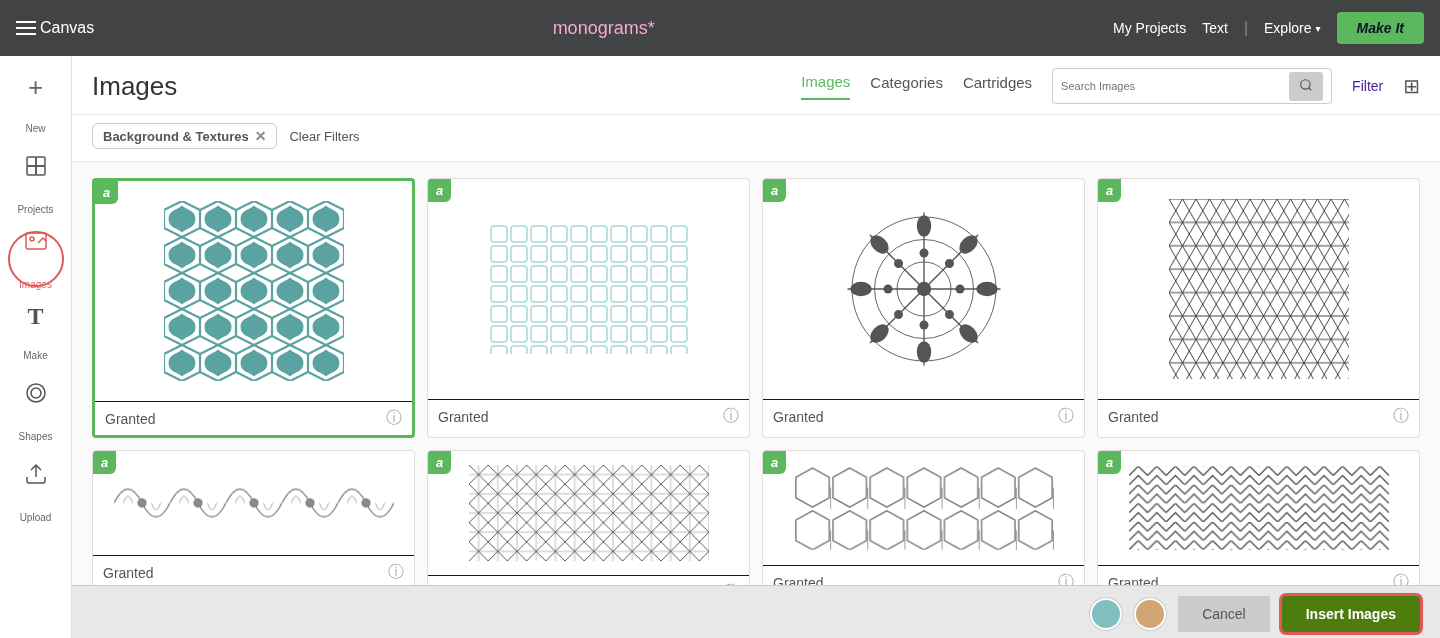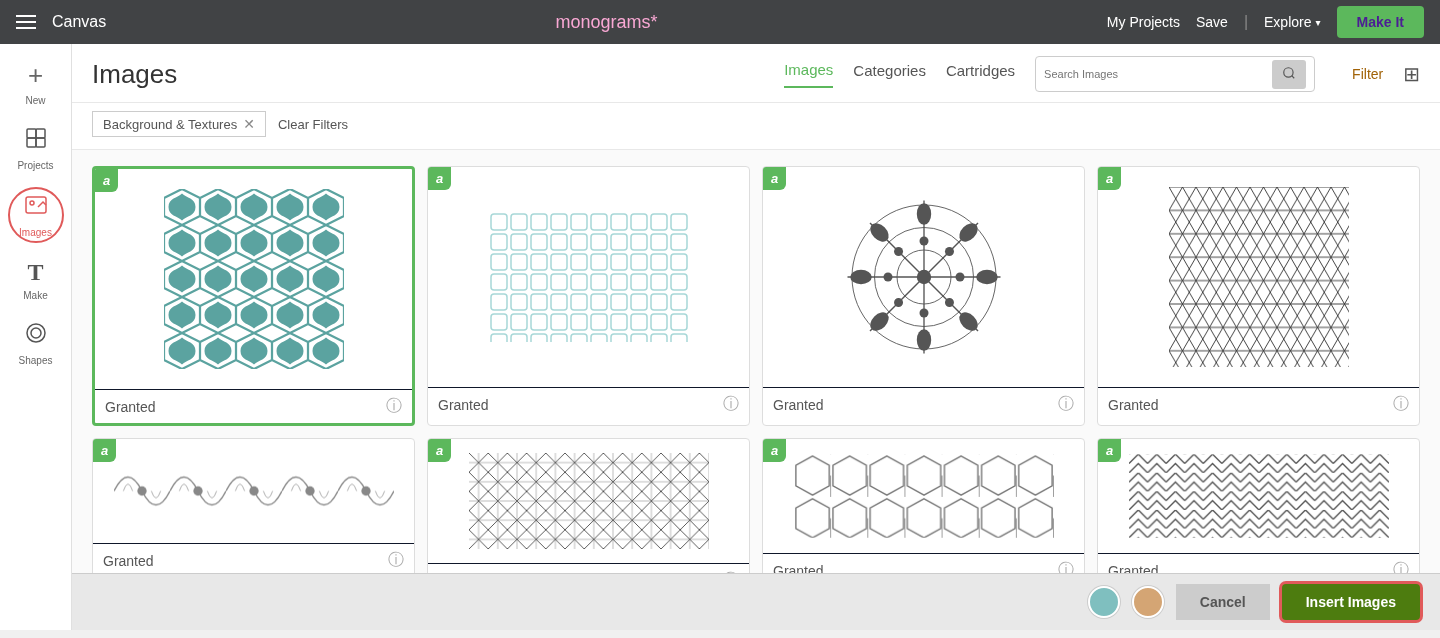--- a/index.html
+++ b/index.html
@@ -1,52 +1,52 @@
 <!DOCTYPE html>
 <html><head>
   <meta charset="utf-8">
   <style>
     * { box-sizing: border-box; margin: 0; padding: 0; }
     body { font-family: -apple-system, BlinkMacSystemFont, 'Segoe UI', Arial, sans-serif; background: #f0f0f0; overflow: hidden; }
 
     
     .top-nav {
-      display: flex; align-items: center; background: #414345; height: 44px;
-      padding: 0 16px; gap: 16px; position: relative; z-index: 10;
+      display: flex; align-items: center; background: #414345; height: 56px;
+      padding: 0 16px; gap: 4px; position: relative; z-index: 10;
     }
     .hamburger { display: flex; flex-direction: column; gap: 4px; cursor: pointer; }
     .hamburger span { display: block; width: 20px; height: 2px; background: #fff; }
     .nav-title { color: #fff; font-size: 16px; font-weight: 500; }
     .nav-center { flex: 1; text-align: center; color: #f9a8d4; font-size: 18px; font-weight: 300; }
     .nav-right { display: flex; align-items: center; gap: 16px; margin-left: auto; }
     .nav-link { color: #fff; font-size: 14px; cursor: pointer; background: none; border: none; }
     .nav-divider { color: #888; }
     .explore-btn { display: flex; align-items: center; gap: 4px; color: #fff; font-size: 14px; cursor: pointer; }
     .explore-arrow { font-size: 10px; }
     .make-it-btn {
-      background: #5cb85c; color: #4c1d95; border: none; border-radius: 4px;
-      padding: 8px 20px; font-size: 14px; font-weight: 600; cursor: pointer;
+      background: #5cb85c; color: #0f172a; border: none; border-radius: 4px;
+      padding: 8px 20px; font-size: 14px; font-weight: 600; cursor: pointer; font-style: italic;
     }
 
     
     .app-body { display: flex; height: calc(638px - 52px); }
 
     
     .sidebar {
       width: 72px; background: #fff; border-right: 1px solid #e0e0e0;
       display: flex; flex-direction: column; align-items: center; padding-top: 8px; gap: 4px; flex-shrink: 0;
     }
     .sidebar-item {
       display: flex; flex-direction: column; align-items: center; gap: 4px;
       padding: 8px 4px; cursor: pointer; width: 100%; border-radius: 4px;
     }
     .sidebar-item.active { border: 2px solid #e05a5a; border-radius: 50%; width: 56px; height: 56px; justify-content: center; margin: 4px auto; }
     .sidebar-icon { font-size: 22px; color: #555; }
     .sidebar-item.active .sidebar-icon { color: #e05a5a; }
-    .sidebar-label { font-size: 10px; color: #666; text-align: left; }
+    .sidebar-label { font-size: 10px; color: #666; text-align: left; margin-top: 16px; }
     .sidebar-item.active .sidebar-label { color: #e05a5a; }
 
     
     .main-content { flex: 1; display: flex; flex-direction: column; overflow: hidden; background: #fafafa; }
 
     
     .content-header {
       background: #fff; padding: 12px 20px 0; border-bottom: 1px solid #e8e8e8;
     }
     .header-top { display: flex; align-items: center; justify-content: space-between; margin-bottom: 10px; }
@@ -54,28 +54,28 @@
     .header-nav { display: flex; align-items: center; gap: 20px; }
     .header-nav-item { font-size: 15px; color: #555; cursor: pointer; padding-bottom: 8px; }
     .header-nav-item.active { color: #5cb85c; border-bottom: 2px solid #5cb85c; font-weight: 500; }
     .search-area { display: flex; align-items: center; gap: 8px; }
     .search-box {
       display: flex; align-items: center; border: 1px solid #ccc; border-radius: 4px;
       background: #fff; padding: 0 8px; height: 36px; width: 280px;
     }
     .search-input { border: none; outline: none; font-size: 11px; flex: 1; color: #999; }
     .search-icon-btn { background: #ccc; border: none; border-radius: 3px; padding: 6px 10px; cursor: pointer; color: #555; }
-    .filter-btn { background: none; border: none; font-size: 14px; color: #a16207; cursor: pointer; font-weight: 500; margin-left: 17px; }
+    .filter-btn { background: none; border: none; font-size: 14px; color: #4c1d95; cursor: pointer; font-weight: 500; }
     .grid-icon { font-size: 20px; color: #555; cursor: pointer; }
 
     
     .filter-bar { background: #fff; padding: 8px 20px 12px; display: flex; align-items: center; gap: 12px; border-bottom: 1px solid #e8e8e8; }
     .filter-tag {
       display: flex; align-items: center; gap: 6px; border: 1px solid #ccc;
-      border-radius: 0; padding: 4px 10px; font-size: 13px; color: #555; background: #fff;
+      border-radius: 6px; padding: 4px 10px; font-size: 13px; color: #555; background: #fff; font-weight: bold;
     }
     .filter-tag-x { cursor: pointer; color: #888; font-size: 14px; }
     .clear-filters { font-size: 13px; color: #555; cursor: pointer; background: none; border: none; }
 
     
     .image-grid-container { flex: 1; overflow-y: auto; padding: 16px 20px; }
     .image-grid { display: grid; grid-template-columns: repeat(4, 1fr); gap: 12px; }
     .image-card {
       background: #fff; border: 1px solid #ddd; border-radius: 4px; overflow: hidden;
       position: relative; cursor: pointer;
@@ -95,42 +95,42 @@
     .info-icon { color: #aaa; font-size: 16px; cursor: pointer; }
 
     
     .bottom-bar {
       background: #e8e8e8; border-top: 1px solid #ccc; padding: 10px 20px;
       display: flex; align-items: center; justify-content: flex-end; gap: 12px;
     }
     .color-swatch { width: 32px; height: 32px; border-radius: 50%; border: 2px solid #fff; box-shadow: 0 0 0 1px #ccc; cursor: pointer; }
     .cancel-btn {
       background: #ccc; color: #555; border: none; border-radius: 0;
-      padding: 10px 24px; font-size: 14px; cursor: pointer; font-weight: bold;
+      padding: 10px 24px; font-size: 14px; cursor: pointer;
     }
     .insert-btn {
       background: #4d7c0f; color: #fff; border: none; border-radius: 4px;
       padding: 10px 24px; font-size: 14px; font-weight: 600; cursor: pointer;
       box-shadow: 0 0 0 3px #e05a5a;
     }
   </style>
 </head>
 <body>
 
 <nav class="top-nav">
   <div class="hamburger">
     <span></span>
       <span></span>
       <span></span>
   </div>
   <span class="nav-title">Canvas</span>
   <span class="nav-center">monograms*</span>
   <div class="nav-right">
     <button class="nav-link">My Projects</button>
-    <button class="nav-link">Save</button>
+    <button class="nav-link">Text</button>
     <span class="nav-divider">|</span>
     <div class="explore-btn">
       <span>Explore</span>
       <span class="explore-arrow">▾</span>
     </div>
     <button class="make-it-btn">Make It</button>
   </div>
 </nav>
 
 <div class="app-body">
@@ -166,20 +166,30 @@
       <span class="sidebar-label">Make</span>
     </div>
     <div class="sidebar-item">
       <span class="sidebar-icon">
         <svg width="24" height="24" viewBox="0 0 24 24" fill="none" stroke="#555" stroke-width="1.5">
             <circle cx="12" cy="12" r="9"></circle>
             <circle cx="12" cy="12" r="5"></circle>
           </svg>
       </span>
       <span class="sidebar-label">Shapes</span>
+    </div>
+    <div class="sidebar-item">
+      <span class="sidebar-icon">
+        <svg width="24" height="24" viewBox="0 0 24 24" fill="none" stroke="#555" stroke-width="1.5">
+            <path d="M21 15v4a2 2 0 0 1-2 2H5a2 2 0 0 1-2-2v-4"></path>
+            <polyline points="17,8 12,3 7,8"></polyline>
+            <line x1="12" y1="3" x2="12" y2="15"></line>
+          </svg>
+      </span>
+      <span class="sidebar-label">Upload</span>
     </div>
   </aside>
 
   <div class="main-content">
 
     <div class="content-header">
       <div class="header-top">
         <h1 class="page-title">Images</h1>
         <div class="header-nav">
           <span class="header-nav-item active">Images</span>

